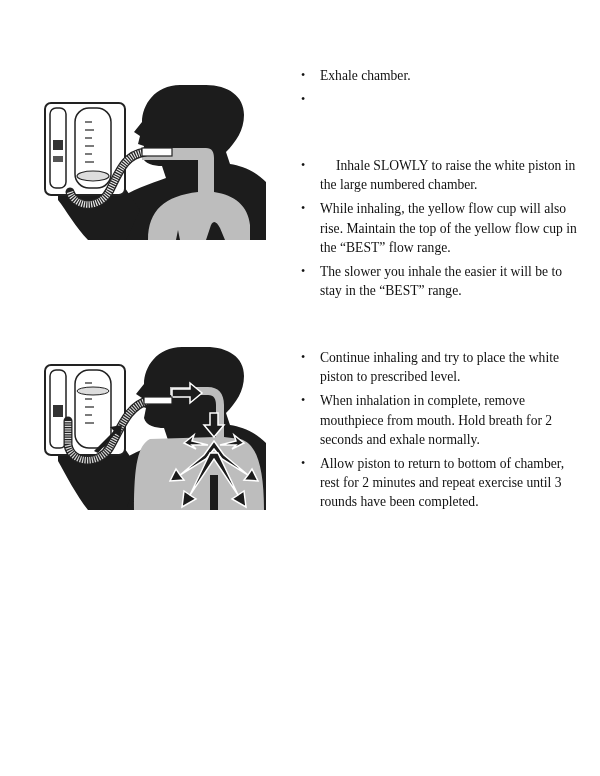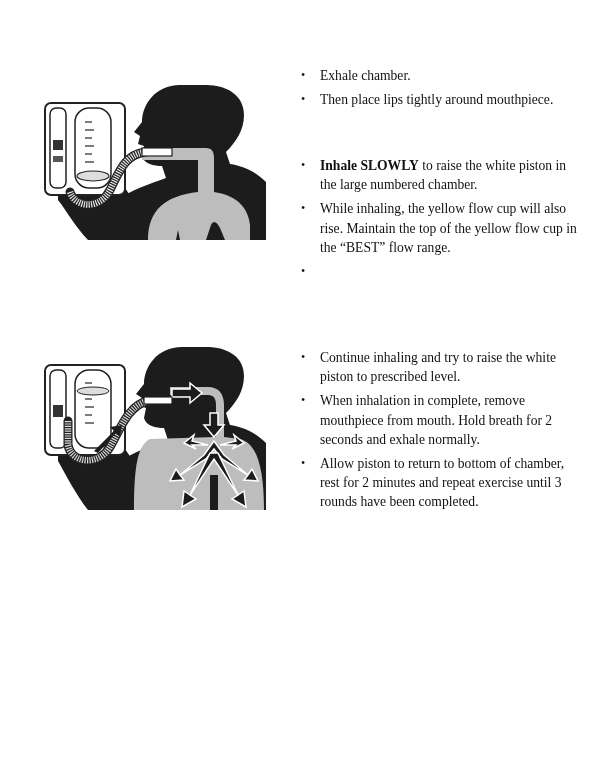--- a/index.html
+++ b/index.html
@@ -3,21 +3,21 @@
 <meta charset="utf-8">
 <style>
   html, body { margin: 0; padding: 0; background: #ffffff; }
   body { width: 600px; height: 776px; position: relative; overflow: hidden; font-family: "Liberation Serif", "DejaVu Serif", serif; color: #111; }
   .figure { position: absolute; }
   .fig1 { left: 30px; top: 60px; width: 250px; height: 180px; }
   .fig2 { left: 30px; top: 335px; width: 250px; height: 185px; }
   .list { position: absolute; left: 300px; width: 280px; margin: 0; padding: 0; list-style: none; }
   .item { position: relative; padding-left: 20px; font-size: 13.6px; line-height: 19.2px; margin-bottom: 5px; }
   .item .dot { position: absolute; left: 1px; top: 0; font-size: 12px; }
-  .item b { font-weight: bold; }
+  .item b { font-weight: normal; margin-left: 16px; }
   .list1 { top: 66px; }
   .list2 { top: 156px; }
   .list3 { top: 348px; }
 </style>
 </head>
 <body>
 
 <div class="figure fig1">
   <svg width="250" height="180" viewBox="0 0 250 180">
 
@@ -49,35 +49,35 @@
   </svg>
 </div>
 
 <ul class="list list1">
   <li class="item">
     <span class="dot">•</span>
     <span>Exhale chamber.</span>
   </li>
   <li class="item">
     <span class="dot">•</span>
-    <span>Then place lips tightly around mouthpiece.</span>
   </li>
 </ul>
 
 <ul class="list list2">
   <li class="item">
     <span class="dot">•</span>
     <b>Inhale SLOWLY</b><span> to raise the white piston in the large numbered chamber.</span>
   </li>
   <li class="item">
     <span class="dot">•</span>
     <span>While inhaling, the yellow  flow cup will also rise.  Maintain the top of the yellow flow cup  in the “BEST” flow range.</span>
   </li>
   <li class="item">
     <span class="dot">•</span>
+    <span>The slower you inhale the easier it will be to stay in the “BEST” range.</span>
   </li>
 </ul>
 
 <div class="figure fig2">
   <svg width="250" height="185" viewBox="0 0 250 185">
     <path d="M152 12 C127 12 114 32 114 49 L106 59 L112 63 L110 71 L116 73 L114 83 C116 91 126 93 134 93 L138 105 C122 111 102 117 90 127 C80 137 72 150 68 175 L236 175 L236 108 C224 96 212 92 200 90 L196 78 C206 68 214 56 214 41 C214 22 198 12 176 12 Z" fill="#1c1c1c"></path>
     <path d="M28 118 L95 114 L110 136 L96 175 L58 175 C46 160 36 140 28 126 Z" fill="#1c1c1c"></path>
 
     <path d="M140 60 L178 60 C184 60 186 64 186 70 L186 102 L120 104 C108 110 104 130 104 175 L234 175 C234 130 226 108 210 104 L194 102 L194 70 C194 58 188 52 178 52 L140 52 Z" fill="#bdbdbd"></path>
 
@@ -107,21 +107,21 @@
     <path d="M38 86 L38 110 C42 130 70 130 80 112 C90 95 98 70 118 66" fill="none" stroke="#222" stroke-width="9" stroke-linecap="round"></path>
     <path d="M38 86 L38 110 C42 130 70 130 80 112 C90 95 98 70 118 66" fill="none" stroke="#d8d8d8" stroke-width="6.5" stroke-dasharray="1.2 1.2"></path>
     <path d="M64 116 L84 96 L80 92 L92 90 L90 102 L86 98 L68 118 Z" fill="#1c1c1c"></path>
     <rect x="114" y="62" width="28" height="7" fill="#fff" stroke="#222" stroke-width="1.2"></rect>
   </svg>
 </div>
 
 <ul class="list list3">
   <li class="item">
     <span class="dot">•</span>
-    <span>Continue inhaling and try to raise the white piston to prescribed level.</span>
+    <span>Continue inhaling and try to place the white piston to prescribed level.</span>
   </li>
   <li class="item">
     <span class="dot">•</span>
     <span>When inhalation in complete, remove mouthpiece from mouth.  Hold breath for 2 seconds and exhale normally.</span>
   </li>
   <li class="item">
     <span class="dot">•</span>
     <span>Allow piston to return to bottom of chamber, rest for 2 minutes and repeat exercise until 3 rounds have been completed.</span>
   </li>
 </ul>

